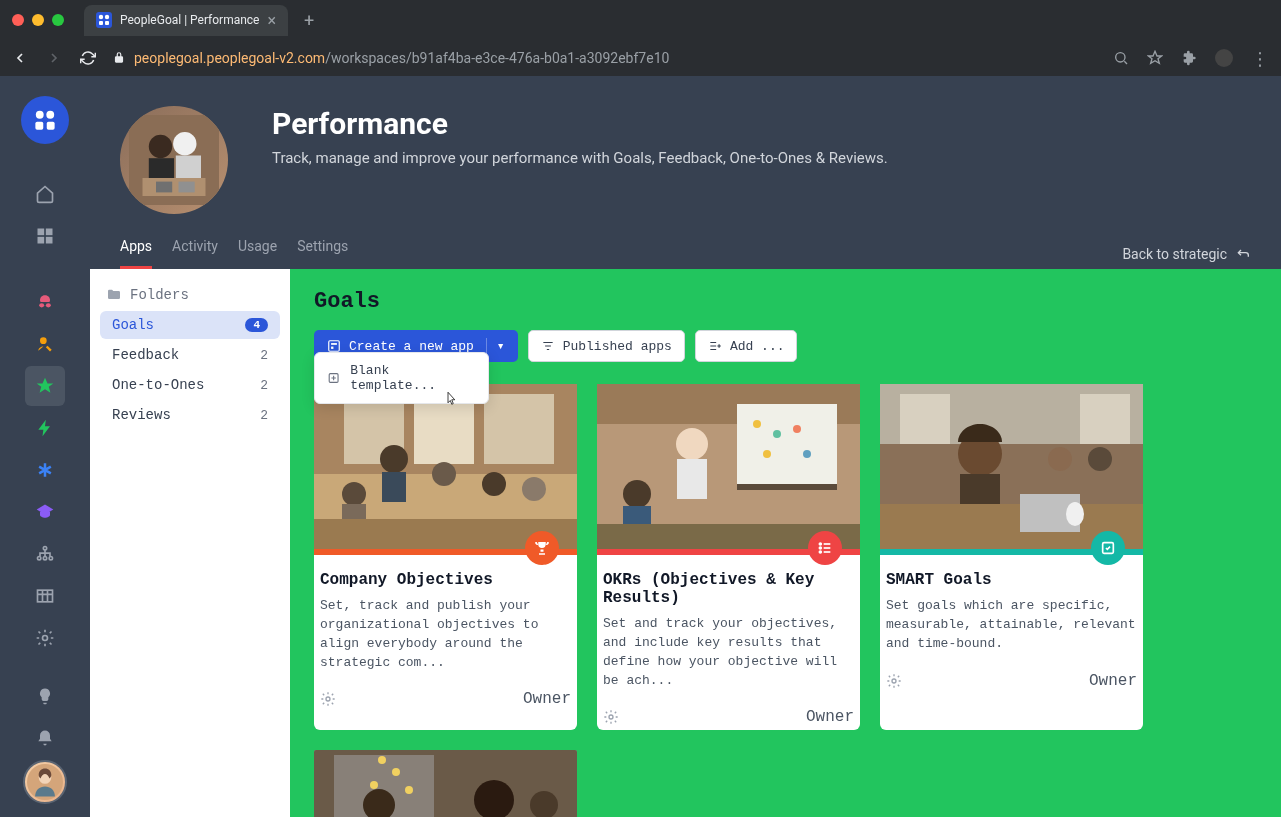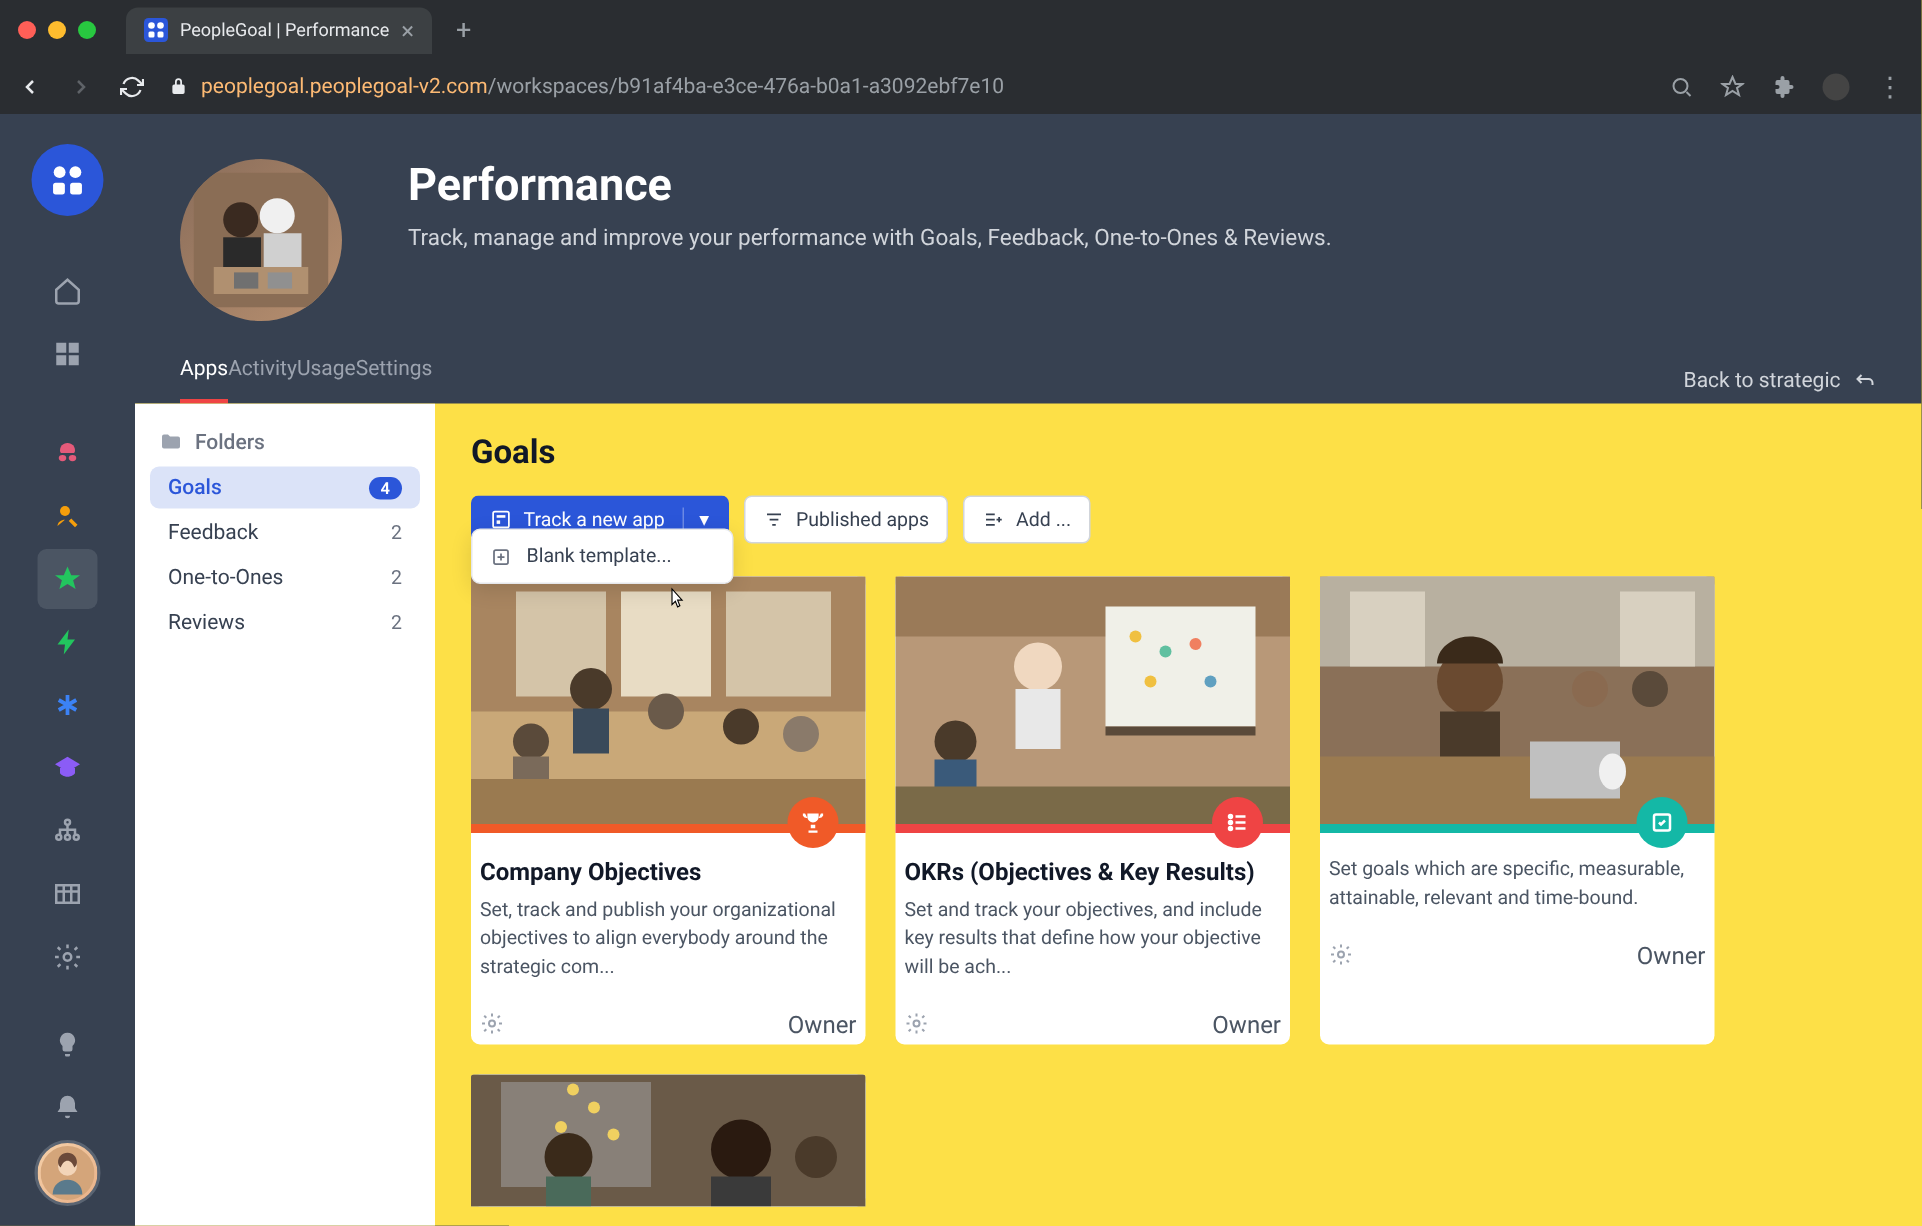--- a/index.html
+++ b/index.html
@@ -43,26 +43,26 @@
 
 .main { flex: 1; display: flex; flex-direction: column; }
 .header { padding: 30px 30px 0 30px; color: #fff; }
 .header-row { display: flex; gap: 44px; align-items: flex-start; }
 .workspace-avatar { width: 108px; height: 108px; border-radius: 50%; background: linear-gradient(135deg,#8a6d5a,#b89070); overflow:hidden; display:flex; align-items:center; justify-content:center;}
 .workspace-avatar svg { width: 90px; height: 90px; }
 .header-text h1 { font-size: 30px; font-weight: 700; margin-bottom: 8px; }
 .header-text p { font-size: 15px; color: #d1d5db; }
 
 .tabs-row { display: flex; justify-content: space-between; align-items: center; margin-top: 24px; padding: 0 30px; }
-.tabs { display: flex; }
+.tabs { display: flex; gap: 20px; }
 .tab-link { color: #9ca3af; font-size: 14px; padding-bottom: 12px; cursor: pointer; }
 .tab-link.active { color: #fff; border-bottom: 3px solid #ef4444; }
 .back-link { display: flex; align-items: center; gap: 8px; color: #d1d5db; font-size: 14px; cursor: pointer; }
 
-.content { display: flex; background: #fde047; flex: 1; overflow: hidden; }
+.content { display: flex; background: #22c55e; flex: 1; overflow: hidden; font-family: Liberation Mono, monospace; }
 .sidebar { width: 200px; padding: 18px 10px; background: #fff; }
 .folders-header { display: flex; align-items: center; gap: 8px; color: #6b7280; font-size: 14px; font-weight: 500; padding: 0 6px 8px; }
 .folder-item { display: flex; justify-content: space-between; align-items: center; padding: 6px 12px; border-radius: 6px; cursor: pointer; font-size: 14px; color: #374151; margin-bottom: 2px; }
 .folder-item.active { background: #dbe3f8; color: #2b56d9; font-weight: 500; }
 .folder-badge { background: #2b56d9; color: #fff; border-radius: 10px; padding: 1px 8px; font-size: 11px; font-weight: 600; }
 .folder-count { color: #6b7280; font-size: 13px; }
 
 .content-main { flex: 1; padding: 20px 24px; overflow-y: auto; position: relative; }
 .content-title { font-size: 22px; font-weight: 700; color: #111827; margin-bottom: 16px; }
 .action-row { display: flex; gap: 10px; margin-bottom: 22px; position: relative; }
@@ -318,21 +318,21 @@
       <div class="content-main">
         <h2 class="content-title">Goals</h2>
         <div class="action-row">
           <div style="position:relative">
             <div class="btn btn-primary">
               <svg width="14" height="14" viewBox="0 0 24 24" fill="#fff">
                   <rect x="3" y="3" width="18" height="18" rx="2" fill="none" stroke="#fff" stroke-width="2"></rect>
                   <rect x="7" y="7" width="10" height="3" fill="#fff"></rect>
                   <rect x="7" y="13" width="4" height="4" fill="#fff"></rect>
                 </svg>
-              <span>Track a new app</span>
+              <span>Create a new app</span>
               <span class="chev">▾</span>
             </div>
             <div class="dropdown">
               <div class="dropdown-item">
                 <svg width="14" height="14" viewBox="0 0 24 24" fill="none" stroke="#6b7280" stroke-width="2">
                     <rect x="4" y="4" width="16" height="16" rx="2"></rect>
                     <path d="M12 8v8M8 12h8"></path>
                   </svg>
                 <span>Blank template...</span>
               </div>
@@ -455,20 +455,21 @@
                 </svg>
               <div class="card-icon-badge" style="background:#14b8a6">
                 <svg width="16" height="16" viewBox="0 0 24 24" fill="none" stroke="#fff" stroke-width="2.5">
                     <rect x="4" y="4" width="16" height="16" rx="2"></rect>
                     <path d="M9 12l2 2 4-4"></path>
                   </svg>
               </div>
             </div>
             <div class="card-accent" style="background:#14b8a6"></div>
             <div class="card-body">
+              <h3>SMART Goals</h3>
               <p>Set goals which are specific, measurable, attainable, relevant and time-bound.</p>
             </div>
             <div class="card-footer">
               <svg class="card-footer-gear" width="16" height="16" viewBox="0 0 24 24" fill="none" stroke="#9ca3af" stroke-width="2">
                   <circle cx="12" cy="12" r="3"></circle>
                   <path d="M12 2v3M12 19v3M4.2 4.2l2.1 2.1M17.7 17.7l2.1 2.1M2 12h3M19 12h3M4.2 19.8l2.1-2.1M17.7 6.3l2.1-2.1"></path>
                 </svg>
               <span class="card-footer-role">Owner</span>
             </div>
           </div>

